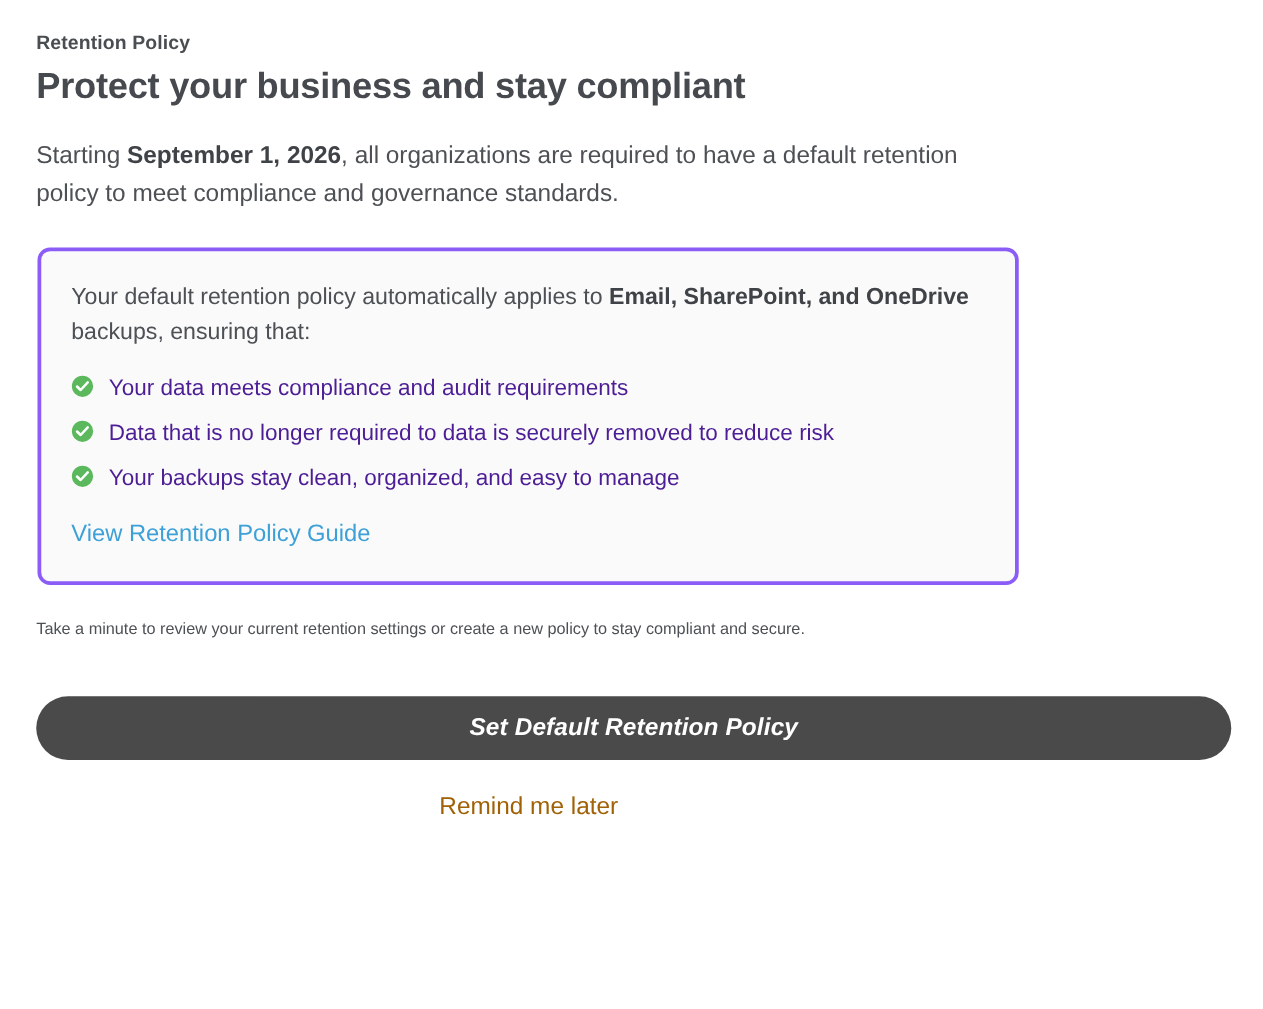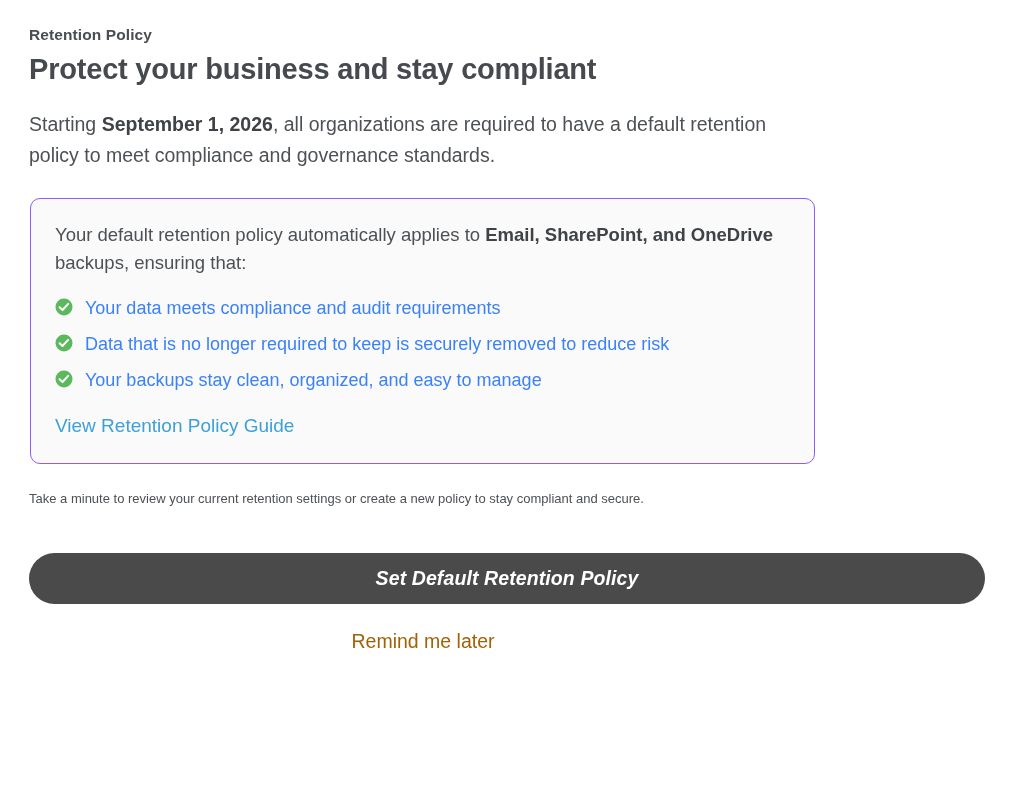--- a/index.html
+++ b/index.html
@@ -42,21 +42,21 @@
     line-height: 1.62;
     color: #4d5155;
     margin: 0 0 26px 0;
     max-width: 960px;
   }
   .intro b {
     font-weight: bold;
     color: #3f4246;
   }
   .card {
-    border: 1px solid #8b5cf6;
+    border: 3px solid #8b5cf6;
     border-radius: 10px;
     background: #fafafa;
     padding: 22px 24px 26px 24px;
     margin: 0 2px 0 1px;
   }
   .card-lead {
     font-size: 18.5px;
     line-height: 1.5;
     color: #4d5155;
     margin: 0 0 20px 0;
@@ -68,21 +68,21 @@
   .bullets {
     list-style: none;
     margin: 0 0 22px 0;
     padding: 0;
   }
   .bullet {
     display: flex;
     align-items: flex-start;
     margin-bottom: 13px;
     font-size: 18px;
-    color: #3b82f6;
+    color: #4c1d95;
     line-height: 1.3;
   }
   .bullet:last-child {
     margin-bottom: 0;
   }
   .check-icon {
     flex: 0 0 auto;
     width: 18px;
     height: 18px;
     margin-right: 12px;
@@ -158,21 +158,21 @@
         </span>
         <span>Your data meets compliance and audit requirements</span>
       </li>
       <li class="bullet">
         <span class="check-icon">
           <svg width="18" height="18" viewBox="0 0 18 18" xmlns="http://www.w3.org/2000/svg">
               <circle cx="9" cy="9" r="8.5" fill="#5cb85c"></circle>
               <path d="M4.6 9.2 L7.5 12 L13.2 5.9" fill="none" stroke="#ffffff" stroke-width="2" stroke-linecap="round" stroke-linejoin="round"></path>
             </svg>
         </span>
-        <span>Data that is no longer required to keep is securely removed to reduce risk</span>
+        <span>Data that is no longer required to data is securely removed to reduce risk</span>
       </li>
       <li class="bullet">
         <span class="check-icon">
           <svg width="18" height="18" viewBox="0 0 18 18" xmlns="http://www.w3.org/2000/svg">
               <circle cx="9" cy="9" r="8.5" fill="#5cb85c"></circle>
               <path d="M4.6 9.2 L7.5 12 L13.2 5.9" fill="none" stroke="#ffffff" stroke-width="2" stroke-linecap="round" stroke-linejoin="round"></path>
             </svg>
         </span>
         <span>Your backups stay clean, organized, and easy to manage</span>
       </li>

